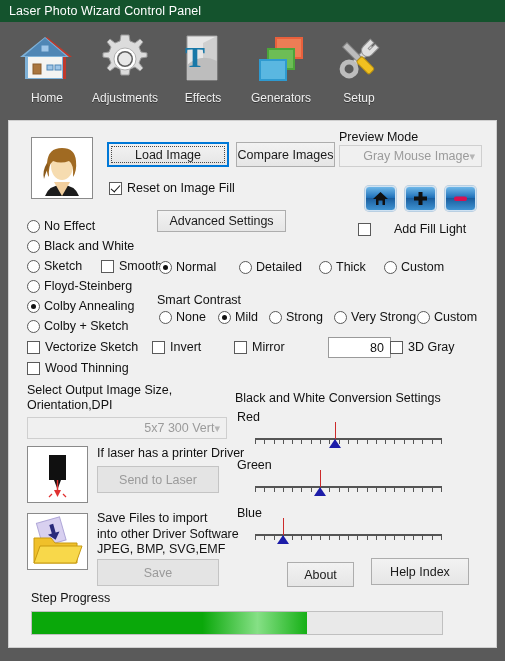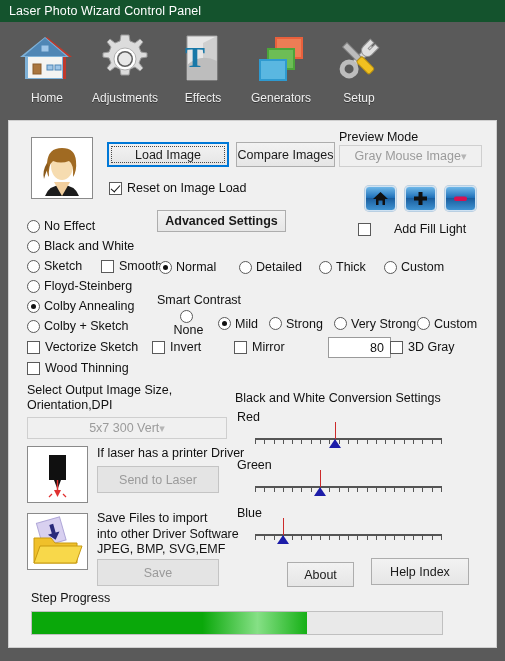--- a/index.html
+++ b/index.html
@@ -65,21 +65,21 @@
     background:#fff;box-sizing:border-box;margin-right:4px;position:relative;flex:0 0 auto;
   }
   .radio.on:after{
     content:"";position:absolute;left:3px;top:3px;width:5px;height:5px;
     border-radius:50%;background:#111;
   }
   .seclabel{font-size:12.5px;color:#111;}
 
   .combo{
     height:22px;border:1px solid #cfcfcf;background:#f0f0f0;
-    display:flex;align-items:center;justify-content:center;
+    display:flex;align-items:center;justify-content:flex-end;
     padding:0 6px;font-size:12.5px;color:#9b9b9b;box-sizing:border-box;
   }
   .combo .chev{color:#b5b5b5;font-size:11px;}
 
   .numfield{
     width:63px;height:21px;border:1px solid #9a9a9a;background:#fff;
     display:flex;align-items:center;justify-content:flex-end;
     padding-right:6px;font-size:12.5px;color:#111;box-sizing:border-box;
   }
 
@@ -224,21 +224,21 @@
           <span>Load Image</span>
         </span>
     </div>
 
     <div class="btn" style="position:absolute;left:227px;top:21px;width:99px;height:25px;">
       <span>Compare Images</span>
     </div>
 
     <div class="cbrow" style="position:absolute;left:100px;top:60px;">
       <span class="cbox checked"></span>
-      <span>Reset on Image Load</span>
+      <span>Reset on Image Fill</span>
     </div>
 
     <div style="position:absolute;left:330px;top:6px;">
       <span class="seclabel">Preview Mode</span>
     </div>
     <div class="combo" style="position:absolute;left:330px;top:24px;width:143px;">
       <span>Gray Mouse Image</span>
       <span class="chev">▾</span>
     </div>
 
@@ -291,21 +291,21 @@
       <div class="cbrow" style="height:20px;">
         <span class="radio on"></span>
         <span>Colby Annealing</span>
       </div>
       <div class="cbrow" style="height:20px;">
         <span class="radio"></span>
         <span>Colby + Sketch</span>
       </div>
     </div>
 
-    <div class="btn" style="position:absolute;left:148px;top:89px;width:129px;height:22px;font-weight:bold;">
+    <div class="btn" style="position:absolute;left:148px;top:89px;width:129px;height:22px;">
       <span>Advanced Settings</span>
     </div>
 
     <div style="position:absolute;left:150px;top:139px;display:flex;align-items:center;">
       <div class="cbrow" style="width:80px;">
         <span class="radio on"></span>
         <span>Normal</span>
       </div>
       <div class="cbrow" style="width:80px;">
         <span class="radio"></span>
@@ -318,21 +318,21 @@
       <div class="cbrow">
         <span class="radio"></span>
         <span>Custom</span>
       </div>
     </div>
 
     <div style="position:absolute;left:148px;top:169px;">
       <span class="seclabel">Smart Contrast</span>
     </div>
     <div style="position:absolute;left:150px;top:189px;display:flex;align-items:center;">
-      <div class="cbrow" style="width:59px;flex-direction:column;">
+      <div class="cbrow" style="width:59px;">
         <span class="radio"></span>
         <span>None</span>
       </div>
       <div class="cbrow" style="width:51px;">
         <span class="radio on"></span>
         <span>Mild</span>
       </div>
       <div class="cbrow" style="width:65px;">
         <span class="radio"></span>
         <span>Strong</span>

